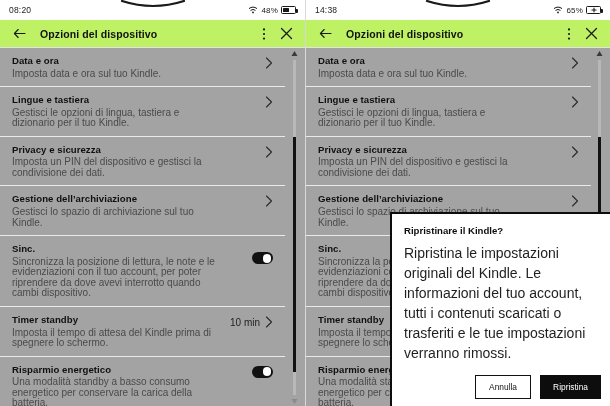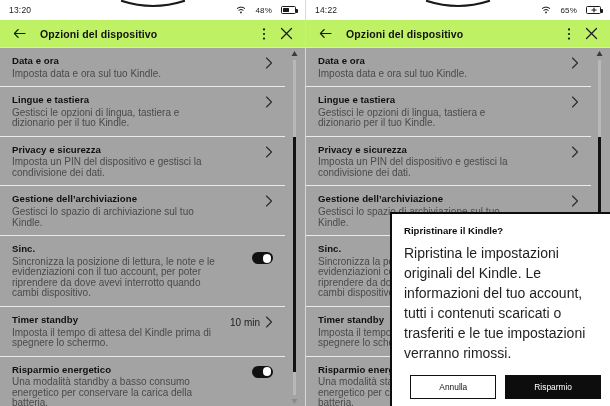--- a/index.html
+++ b/index.html
@@ -27,21 +27,21 @@
     padding: 0 9px;
     font-size: 8.5px;
     color: #1a1a1a;
     letter-spacing: .2px;
   }
   .sb-time { font-size: 8.5px; }
   .sb-right {
     margin-left: auto;
     display: flex;
     align-items: center;
-    gap: 9px;
+    gap: 3px;
   }
   .sb-pct { font-size: 8px; }
   .wifi-icon { width: 10px; height: 8px; display: block; }
   .batt {
     position: relative;
     width: 15px; height: 8px;
     border: 1.1px solid #1a1a1a;
     border-radius: 1.5px;
     display: flex; align-items: center;
   }
@@ -210,21 +210,21 @@
   }
   .dlg-actions {
     display: flex;
     justify-content: flex-end;
     gap: 9px;
     margin-top: 12px;
   }
   .btn {
     font-family: "Liberation Sans", sans-serif;
     font-size: 8.4px;
-    padding: 6px 28px;
+    padding: 6px 12px;
     min-width: 56px;
     text-align: center;
     cursor: pointer;
   }
   .btn-outline {
     background: #ffffff;
     color: #111111;
     border: 1.2px solid #111111;
   }
   .btn-filled {
@@ -234,21 +234,21 @@
   }
 </style>
 </head>
 <body>
 
 <div class="screens">
 
   <div class="phone left">
 
     <div class="statusbar">
-      <span class="sb-time">13:20</span>
+      <span class="sb-time">08:20</span>
       <div class="notch">
         <svg width="66" height="13" viewBox="0 0 66 13">
           <path d="M2 2 Q33 12 64 2" fill="none" stroke="#1a1a1a" stroke-width="2.2" stroke-linecap="round"></path>
         </svg>
       </div>
       <div class="sb-right">
         <span class="wifi-icon">
           <svg width="10" height="8" viewBox="0 0 10 8">
             <path d="M1 2.6 Q5 -0.4 9 2.6" fill="none" stroke="#1a1a1a" stroke-width="1"></path>
             <path d="M2.5 4.4 Q5 2.5 7.5 4.4" fill="none" stroke="#1a1a1a" stroke-width="1"></path>
@@ -396,21 +396,21 @@
         <svg class="sb-arrow" viewBox="0 0 7 7">
             <path d="M3.5 6 L0.5 1 L6.5 1 Z" fill="#8a8a8a"></path>
           </svg>
       </div>
     </div>
   </div>
 
   <div class="phone right">
 
     <div class="statusbar">
-      <span class="sb-time">14:22</span>
+      <span class="sb-time">14:38</span>
       <div class="notch">
         <svg width="66" height="13" viewBox="0 0 66 13">
           <path d="M2 2 Q33 12 64 2" fill="none" stroke="#1a1a1a" stroke-width="2.2" stroke-linecap="round"></path>
         </svg>
       </div>
       <div class="sb-right">
         <span class="wifi-icon">
           <svg width="10" height="8" viewBox="0 0 10 8">
             <path d="M1 2.6 Q5 -0.4 9 2.6" fill="none" stroke="#1a1a1a" stroke-width="1"></path>
             <path d="M2.5 4.4 Q5 2.5 7.5 4.4" fill="none" stroke="#1a1a1a" stroke-width="1"></path>
@@ -562,19 +562,19 @@
           </svg>
       </div>
 
       <div class="scrim"></div>
 
       <div class="dialog">
         <div class="dlg-title">Ripristinare il Kindle?</div>
         <div class="dlg-body">Ripristina le impostazioni originali del Kindle. Le informazioni del tuo account, tutti i contenuti scaricati o trasferiti e le tue impostazioni verranno rimossi.</div>
         <div class="dlg-actions">
           <button class="btn btn-outline">Annulla</button>
-          <button class="btn btn-filled">Risparmio</button>
+          <button class="btn btn-filled">Ripristina</button>
         </div>
       </div>
     </div>
   </div>
 
 </div>
 
 </body></html>

